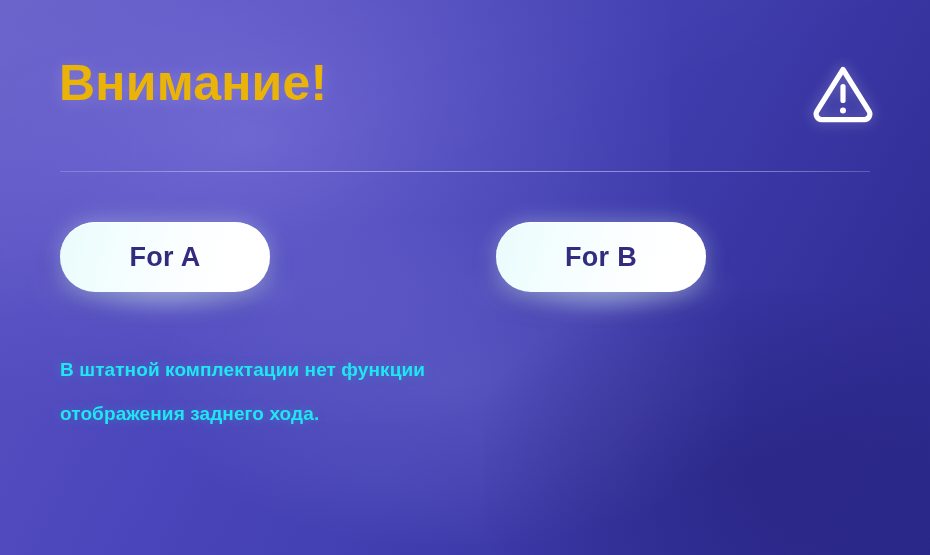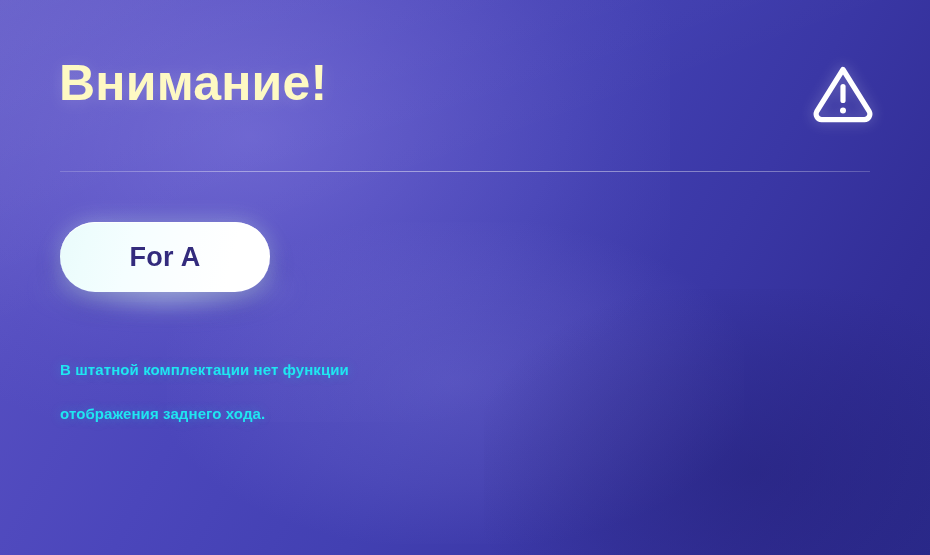--- a/index.html
+++ b/index.html
@@ -79,21 +79,21 @@
 
   
   .title {
     position: absolute;
     left: 59px;
     top: 57px;
     font-size: 50px;
     line-height: 1.05;
     font-weight: 700;
     letter-spacing: 0.2px;
-    color: #fef9c3;
+    color: #eab308;
     white-space: nowrap;
     text-shadow: 0 2px 16px rgba(255,255,255,0.16);
   }
 
   .warn-icon {
     position: absolute;
     left: 809px;
     top: 62px;
     width: 68px;
     height: 64px;
@@ -185,21 +185,21 @@
   }
   .pill-label {
     font-size: 27px;
     font-weight: 700;
     letter-spacing: 0.3px;
     color: #332b7d;
   }
 
   .col-text {
     margin-top: 38px;
-    font-size: 15px;
+    font-size: 19px;
     line-height: 44px;
     font-weight: 700;
     color: #1fe6f1;
     letter-spacing: 0.1px;
     width: 385px;
     text-shadow: 0 0 12px rgba(31,230,241,0.26);
   }
 </style>
 </head>
 <body>
@@ -229,15 +229,22 @@
       <div class="pill-halo"></div>
       <div class="pill-halo-2"></div>
       <div class="pill">
         <span class="pill-label">For A</span>
       </div>
     </div>
     <div class="col-text">В штатной комплектации нет функции отображения заднего хода.</div>
   </div>
 
   <div class="col col-b">
+    <div class="pill-wrap">
+      <div class="pill-halo"></div>
+      <div class="pill-halo-2"></div>
+      <div class="pill">
+        <span class="pill-label">For B</span>
+      </div>
+    </div>
   </div>
 
 </div>
 
 </body></html>

